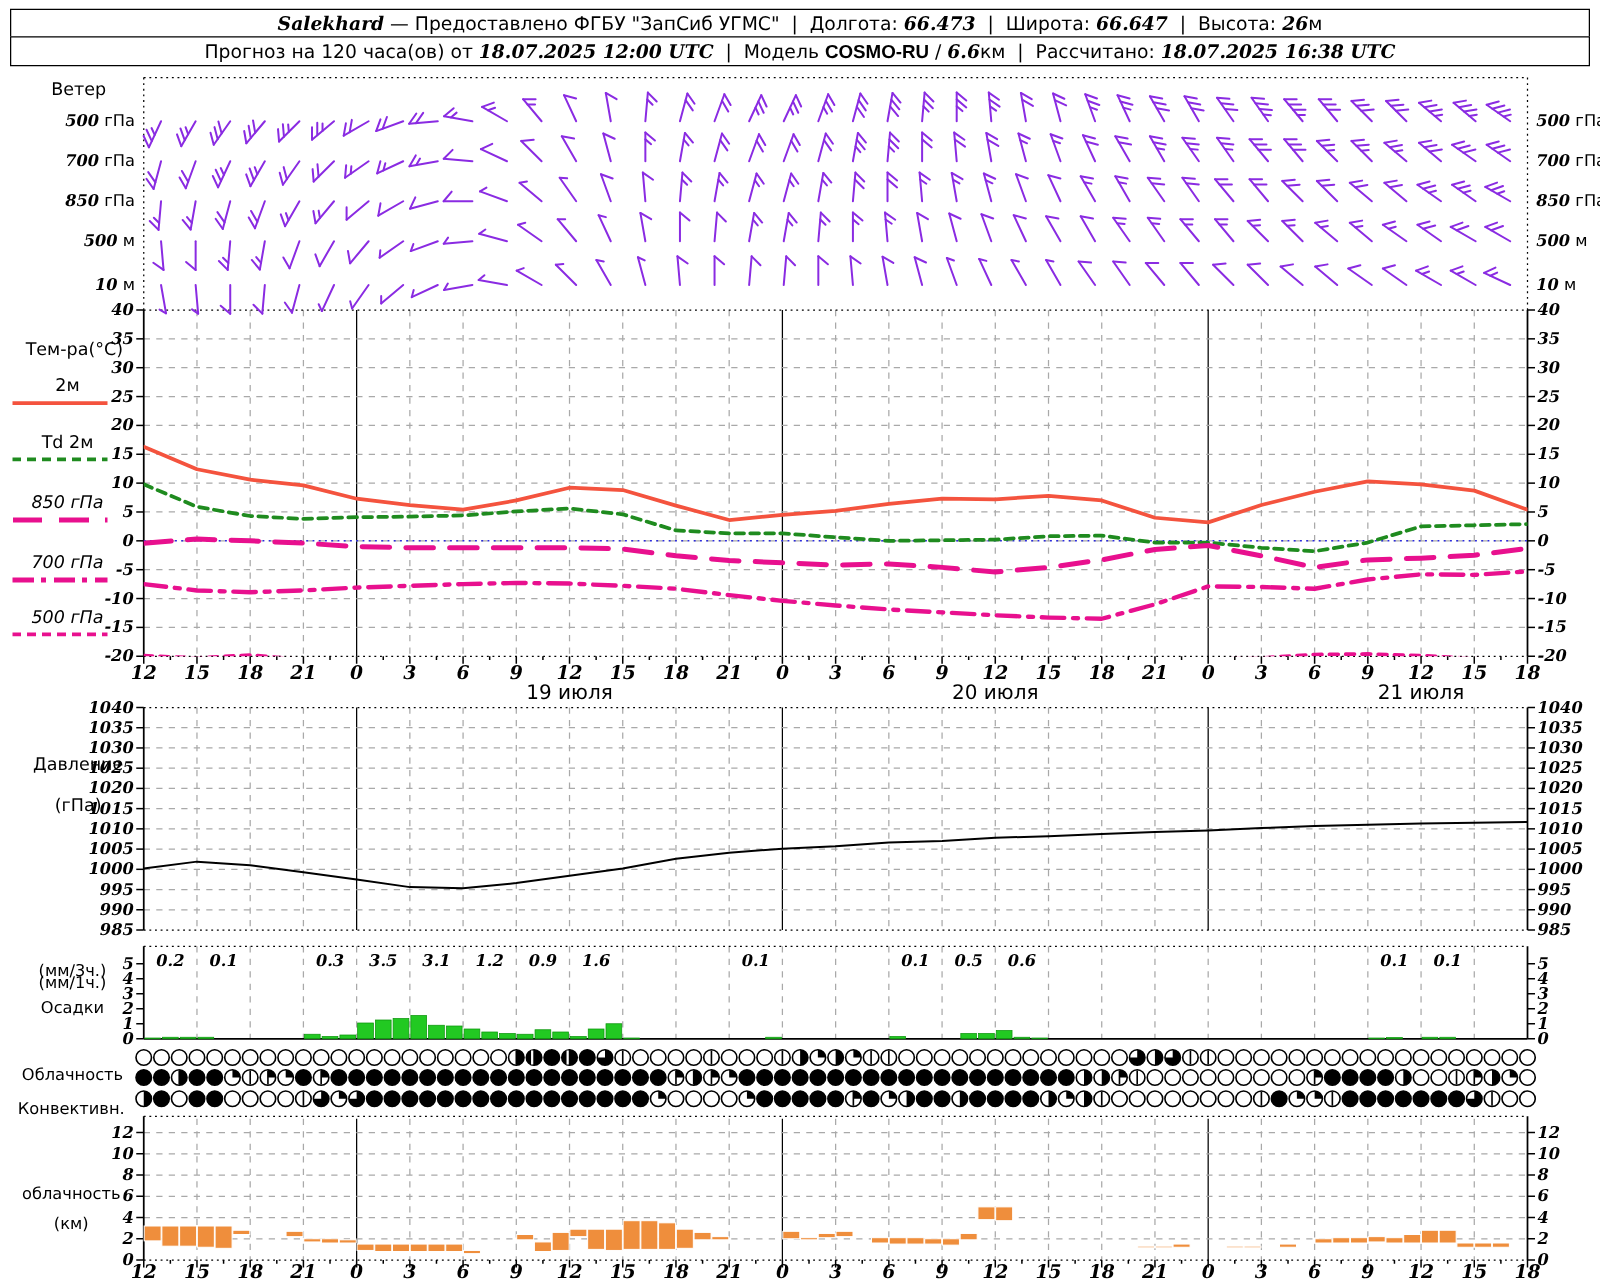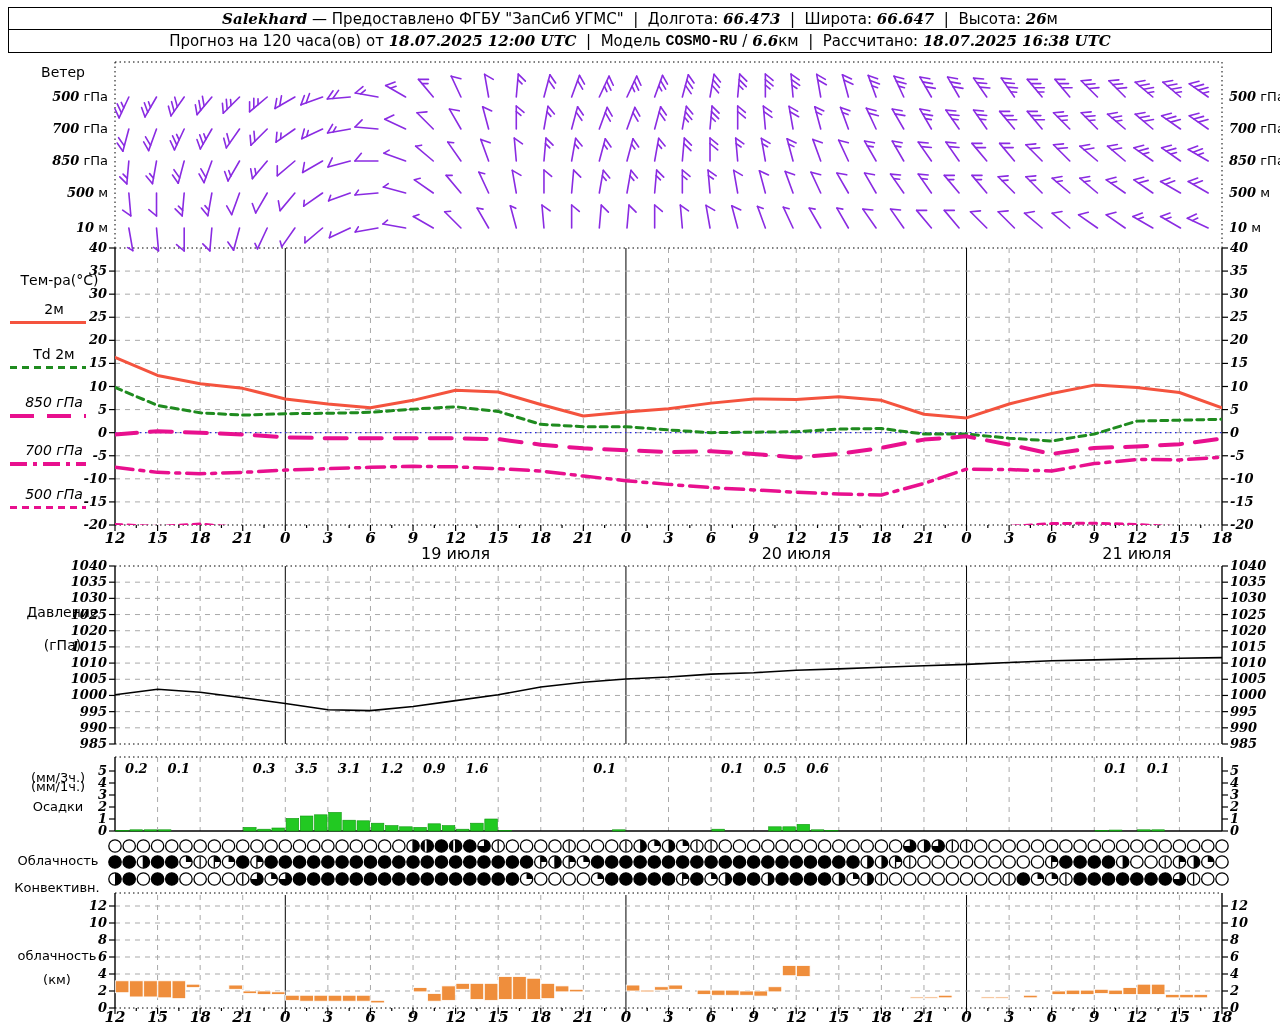--- a/index.html
+++ b/index.html
@@ -1,20 +1,20 @@
 <!DOCTYPE html>
 <html><head>
 <meta charset="utf-8">
 <style>
   html,body{margin:0;padding:0;background:#fff;}
   body{width:1280px;height:1024px;position:relative;font-family:"DejaVu Sans",sans-serif;color:#000;overflow:hidden;}
   .hbox{position:absolute;left:8px;width:1262px;height:22px;border:1px solid #000;background:#fff;
         display:flex;align-items:center;justify-content:center;font-size:15px;white-space:pre;}
   .hnum{font-family:"DejaVu Serif",serif;font-style:italic;font-weight:bold;}
-  .hsc{font-family:Liberation Mono, monospace;font-weight:bold;}
+  .hsc{font-family:Liberation Sans, sans-serif;font-weight:bold;}
   .plabel{position:absolute;font-size:14px;text-align:center;white-space:pre;}
   .ls{position:absolute;width:76px;}
   .ls-t2m {background:#f4533e;height:3px;}
   .ls-td2m{background:repeating-linear-gradient(90deg,#1f8b1f 0 7px,transparent 7px 12px);height:3px;}
   .ls-t850{background:repeating-linear-gradient(90deg,#e8108e 0 24px,transparent 24px 37px);height:4px;}
   .ls-t700{background:repeating-linear-gradient(90deg,#e8108e 0 17px,transparent 17px 23px,#e8108e 23px 27px,transparent 27px 33px);height:4px;}
   .ls-t500{background:repeating-linear-gradient(90deg,#e8108e 0 7px,transparent 7px 12px);height:3px;}
   #chart{position:absolute;left:0;top:0;}
   #chart .grid{stroke:#a9a9a9;stroke-dasharray:5 5;stroke-width:1;fill:none;}
   #chart .mid{stroke:#000;stroke-width:1;fill:none;}

